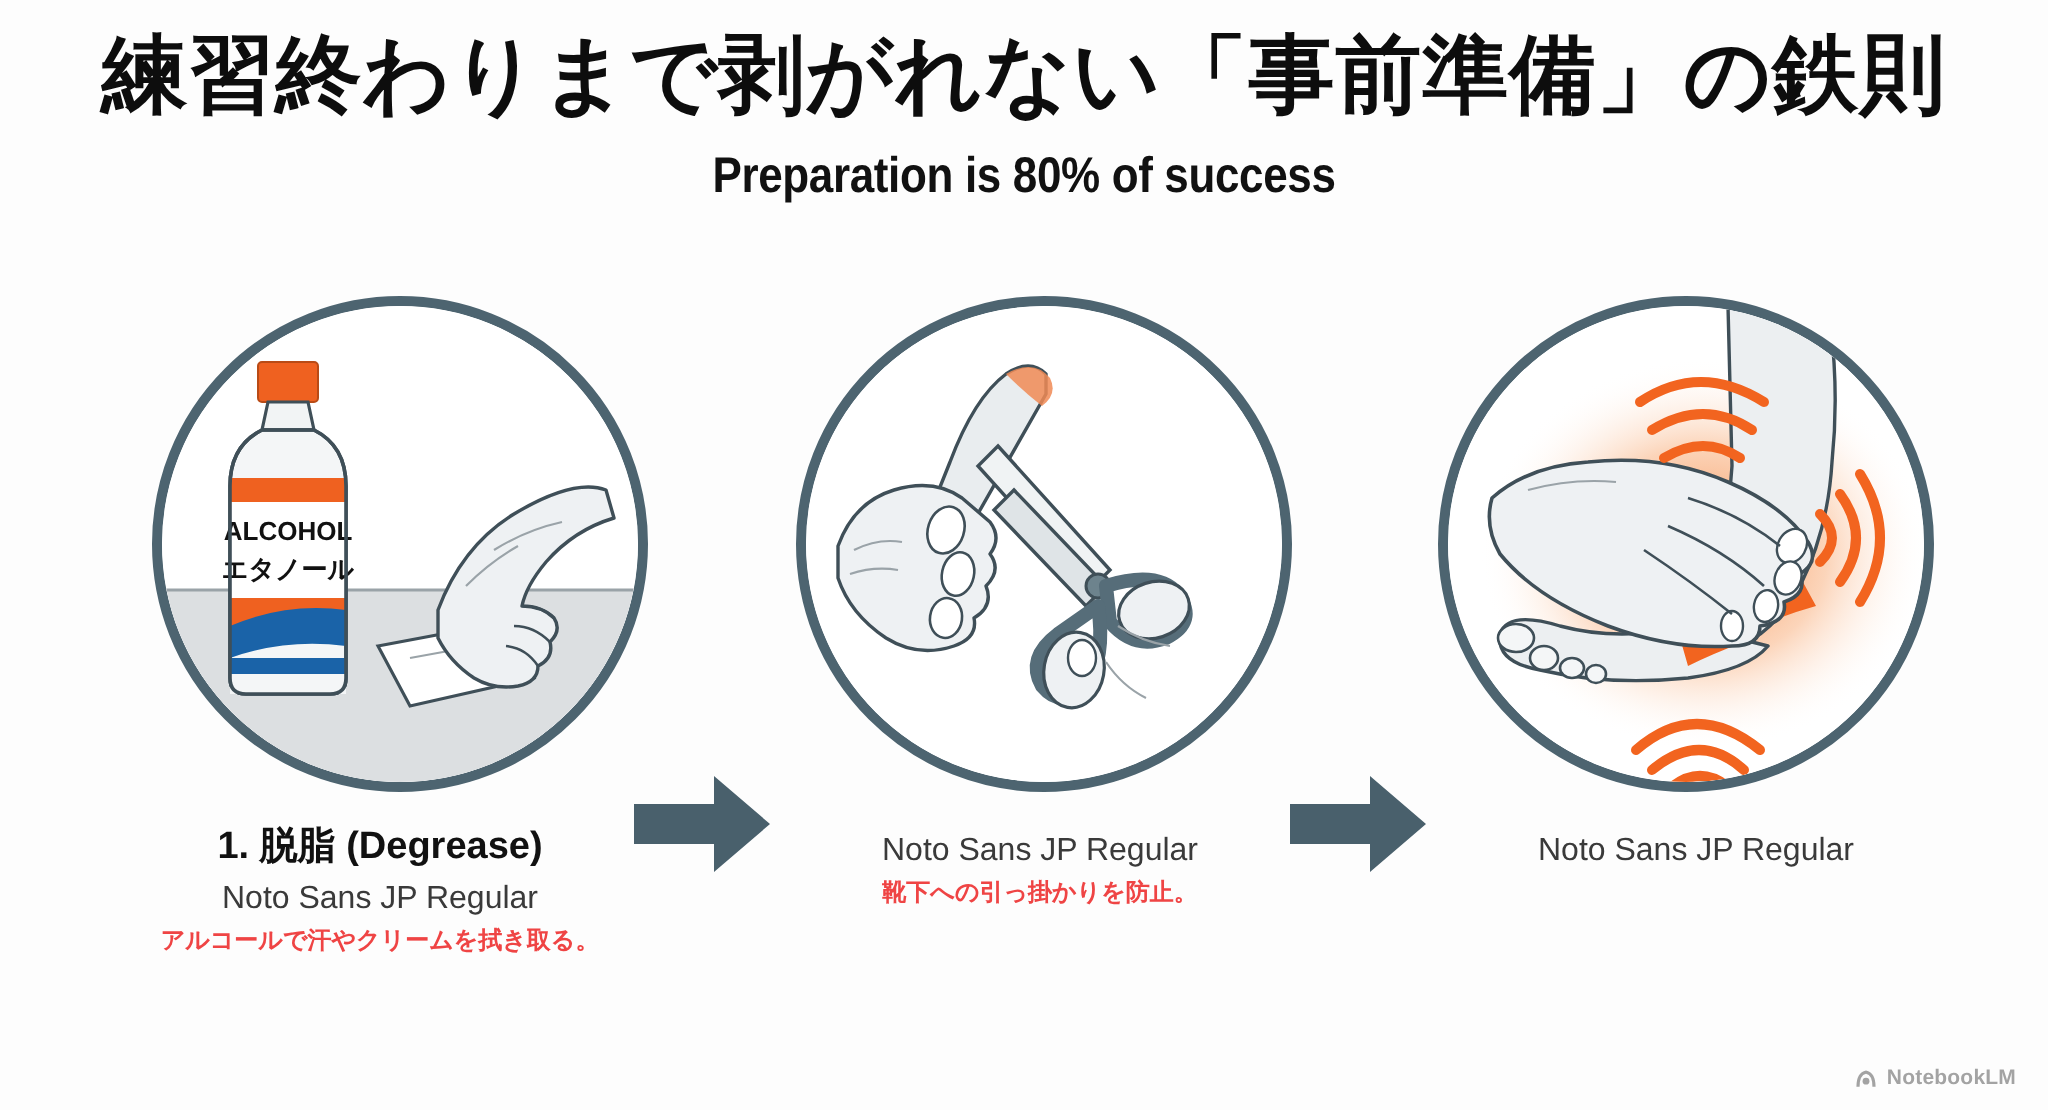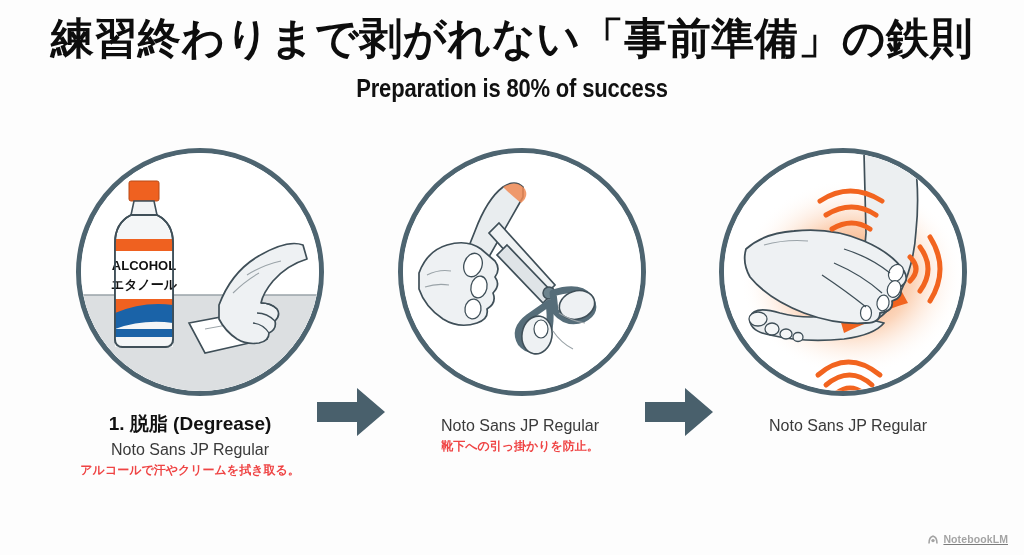--- a/index.html
+++ b/index.html
@@ -128,21 +128,20 @@
 
   
   .watermark {
     position: absolute;
     right: 16px;
     bottom: 10px;
     display: flex;
     align-items: flex-end;
     gap: 4px;
     opacity: 0.55;
-    text-decoration: underline;
   }
   .watermark-label {
     font-size: 10.5px;
     font-weight: 600;
     color: #5a5a5a;
     letter-spacing: 0.1px;
   }
   .wm-icon { display: block; }
 
   svg { display: block; }

